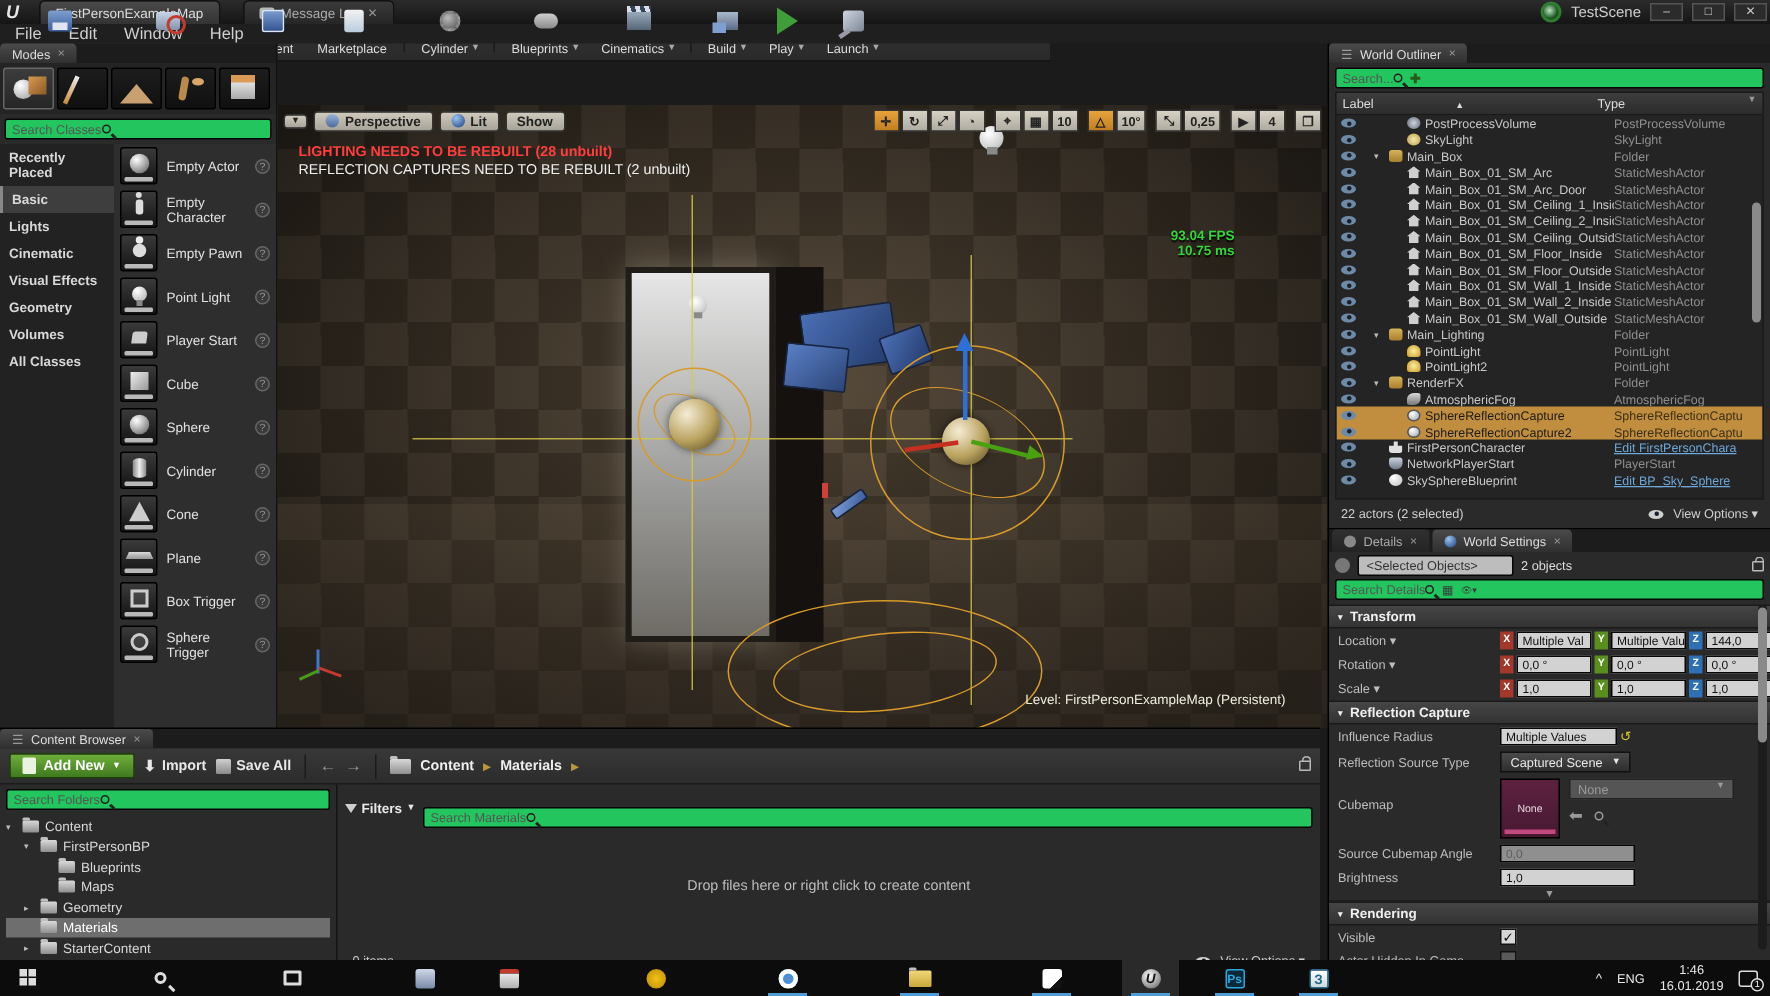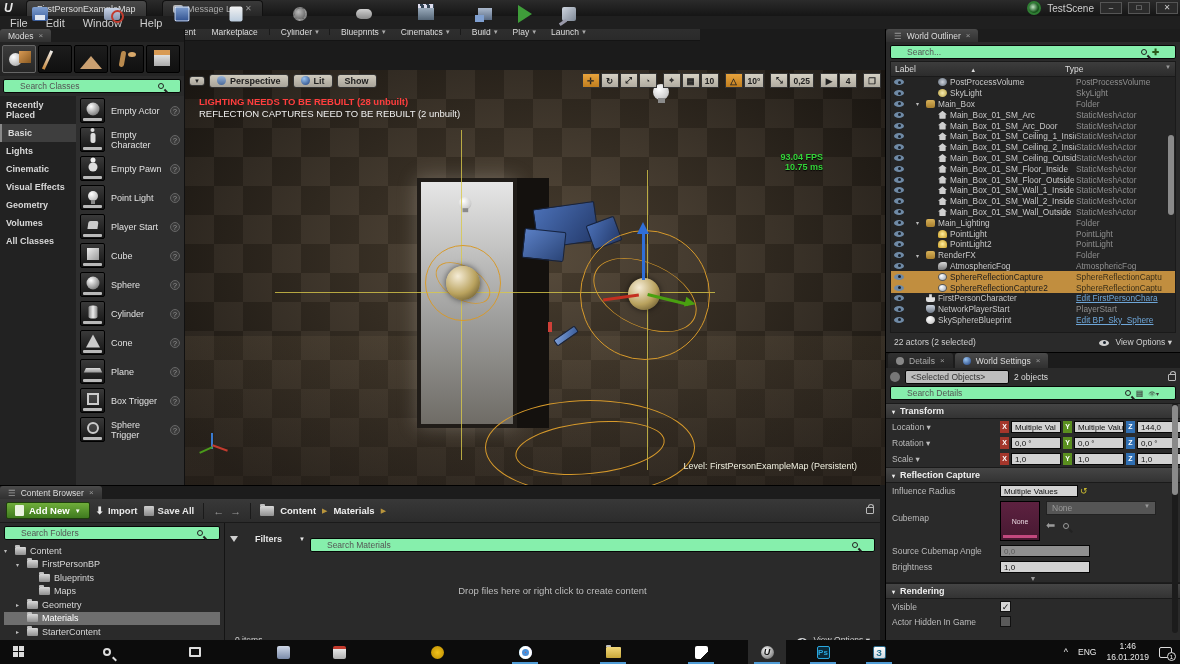--- a/index.html
+++ b/index.html
@@ -25,21 +25,21 @@
   .menu-item { color:#cfcfcf; font-size:11px; }
 
   
   #modes { left:0; top:29px; width:185px; height:456px; background:#2a2a2a; border-right:1px solid #111; }
   .panel-tabstrip { height:13px; background:#1c1c1c; display:flex; }
   .panel-tab { background:linear-gradient(#4a4a4a,#303030); padding:1px 8px; font-size:8.5px; color:#ddd; display:flex; gap:5px; align-items:center; border-radius:3px 3px 0 0; }
   .mode-icons { display:flex; gap:2px; padding:3px 2px; background:#242424; }
   .mode-btn { width:34px; height:28px; background:linear-gradient(#1d1d1d,#101010); border:1px solid #000; border-radius:2px; position:relative; }
   .mode-btn.sel { background:linear-gradient(#3c3c3c,#262626); border-color:#666; }
   .mglyph { position:absolute; }
-  .search-box { background:#86efac; border:1px solid #060606; border-radius:2px; color:#3a3a3a; font-size:8.5px; padding:1px 16px; display:flex; align-items:center; justify-content:space-between; }
+  .search-box { background:#22c55e; border:1px solid #060606; border-radius:2px; color:#3a3a3a; font-size:8.5px; padding:1px 4px; display:flex; align-items:center; justify-content:flex-start; }
   .search-box .ph { color:#555; }
   .mag { width:6px; height:6px; border:1.5px solid #222; border-radius:50%; position:relative; flex:none; }
   .mag::after { content:""; position:absolute; width:4px; height:1.5px; background:#222; transform:rotate(45deg); left:5px; top:6px; }
   #modes-search { margin:3px 3px; }
   #modes-body { display:flex; height:393px; }
   #mode-cats { width:76px; background:#222; }
   .cat { padding:4px 6px; font-size:9px; font-weight:bold; color:#d8d8d8; }
   .cat.sel { background:#3e3e3e; border-left:2px solid #888; }
   #mode-items { flex:1; background:#2e2e2e; overflow:hidden; }
   .pitem { height:29px; display:flex; align-items:center; gap:6px; padding:0 4px; }
@@ -179,21 +179,21 @@
   .crumb-sep { color:#b9953c; font-size:7px; }
   #cb-body { display:flex; height:124px; }
   #cb-tree { width:225px; border-right:1px solid #141414; padding:3px 4px; }
   .tree-row { display:flex; align-items:center; gap:4px; height:13.5px; font-size:9px; color:#d8d8d8; white-space:nowrap; }
   .tree-row.sel { background:#6e6e6e; color:#fff; }
   .tree-row.cind1 { padding-left:12px; } .tree-row.cind2 { padding-left:24px; }
   .fold { width:11px; height:8px; background:linear-gradient(#d9d9d9,#8f8f8f); border-radius:1px; position:relative; flex:none; }
   .fold::before { content:""; position:absolute; left:0; top:-2px; width:5px; height:2px; background:#bfbfbf; border-radius:1px 1px 0 0; }
   #cb-main { flex:1; position:relative; }
   .cb-filterrow { display:flex; align-items:center; gap:5px; padding:3px 5px; }
-  .filters-lbl { color:#e8e8e8; font-size:9px; font-weight:bold; display:flex; align-items:center; gap:17px; }
+  .filters-lbl { color:#e8e8e8; font-size:9px; font-weight:bold; display:flex; align-items:center; gap:3px; }
   .funnel { width:0; height:0; border-left:4px solid transparent; border-right:4px solid transparent; border-top:6px solid #cfcfcf; }
   .drop-hint { position:absolute; left:0; right:0; top:62px; text-align:center; color:#bdbdbd; font-size:9.5px; }
   .cb-footer { position:absolute; left:0; right:0; bottom:2px; display:flex; justify-content:space-between; padding:0 10px; font-size:8.5px; color:#cfcfcf; }
 
   
   #taskbar { left:0; top:640px; width:1180px; height:24px; background:#0c0c0c; display:flex; align-items:center; }
   .tb-ico { width:38px; height:24px; display:flex; align-items:center; justify-content:center; position:relative; }
   .tb-ico.open::after { content:""; position:absolute; left:6px; right:6px; bottom:0; height:2px; background:#4f9bd4; }
   .tb-ico.active { background:#2a2a2a; }
   .winlogo { width:12px; height:12px; display:grid; grid-template-columns:5px 5px; grid-template-rows:5px 5px; gap:1px; }
@@ -943,20 +943,27 @@
     </div>
     <div class="sec-head">
         <span style="font-size:6px;">▾</span>
         <span>Reflection Capture</span>
       </div>
     <div class="drow">
       <span class="dlabel">Influence Radius</span>
       <span class="vfield" style="width:78px;">Multiple Values</span>
       <span class="resetic">↺</span>
     </div>
+    <div class="drow">
+      <span class="dlabel">Reflection Source Type</span>
+      <span class="ddbtn">
+          <span>Captured Scene</span>
+          <span style="font-size:6px;">▼</span>
+        </span>
+    </div>
     <div class="drow" style="align-items:flex-start;">
       <span class="dlabel" style="padding-top:12px;">Cubemap</span>
       <span class="cm-thumb">None</span>
       <span style="display:flex;flex-direction:column;gap:4px;margin-left:6px;">
         <span class="dis-dd">
             <span>None</span>
             <span style="font-size:6px;">▼</span>
           </span>
         <span style="display:flex;gap:8px;align-items:center;">
             <span style="color:#9a9a9a;font-size:11px;">⬅</span>

